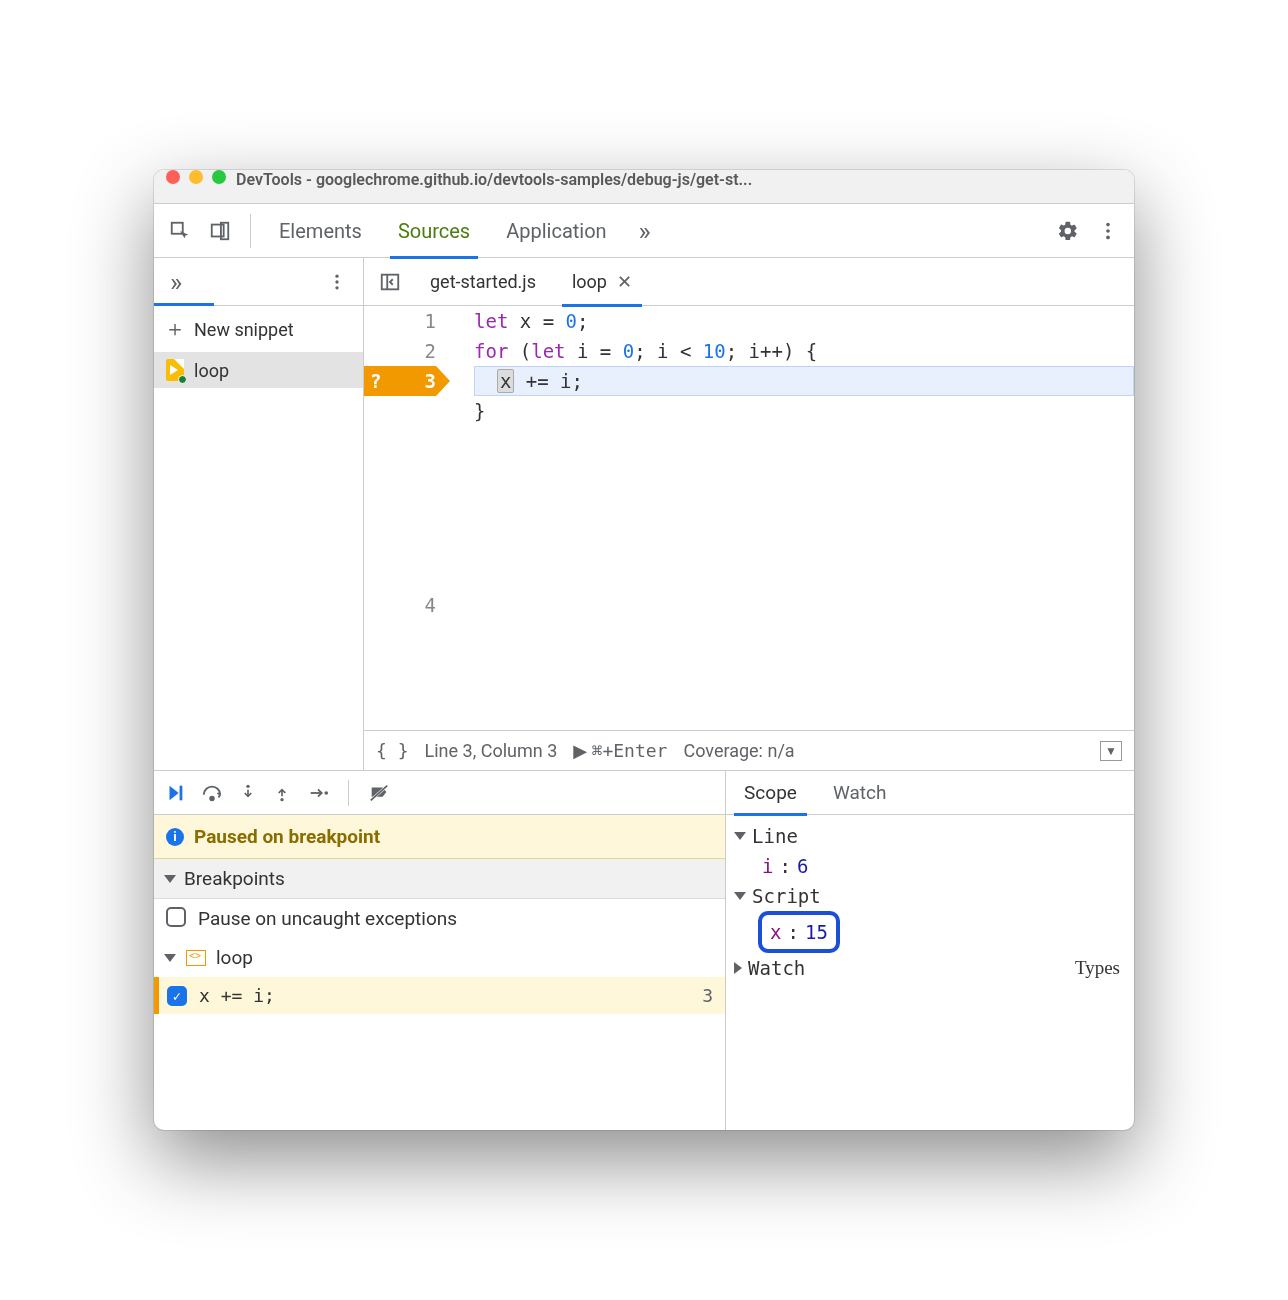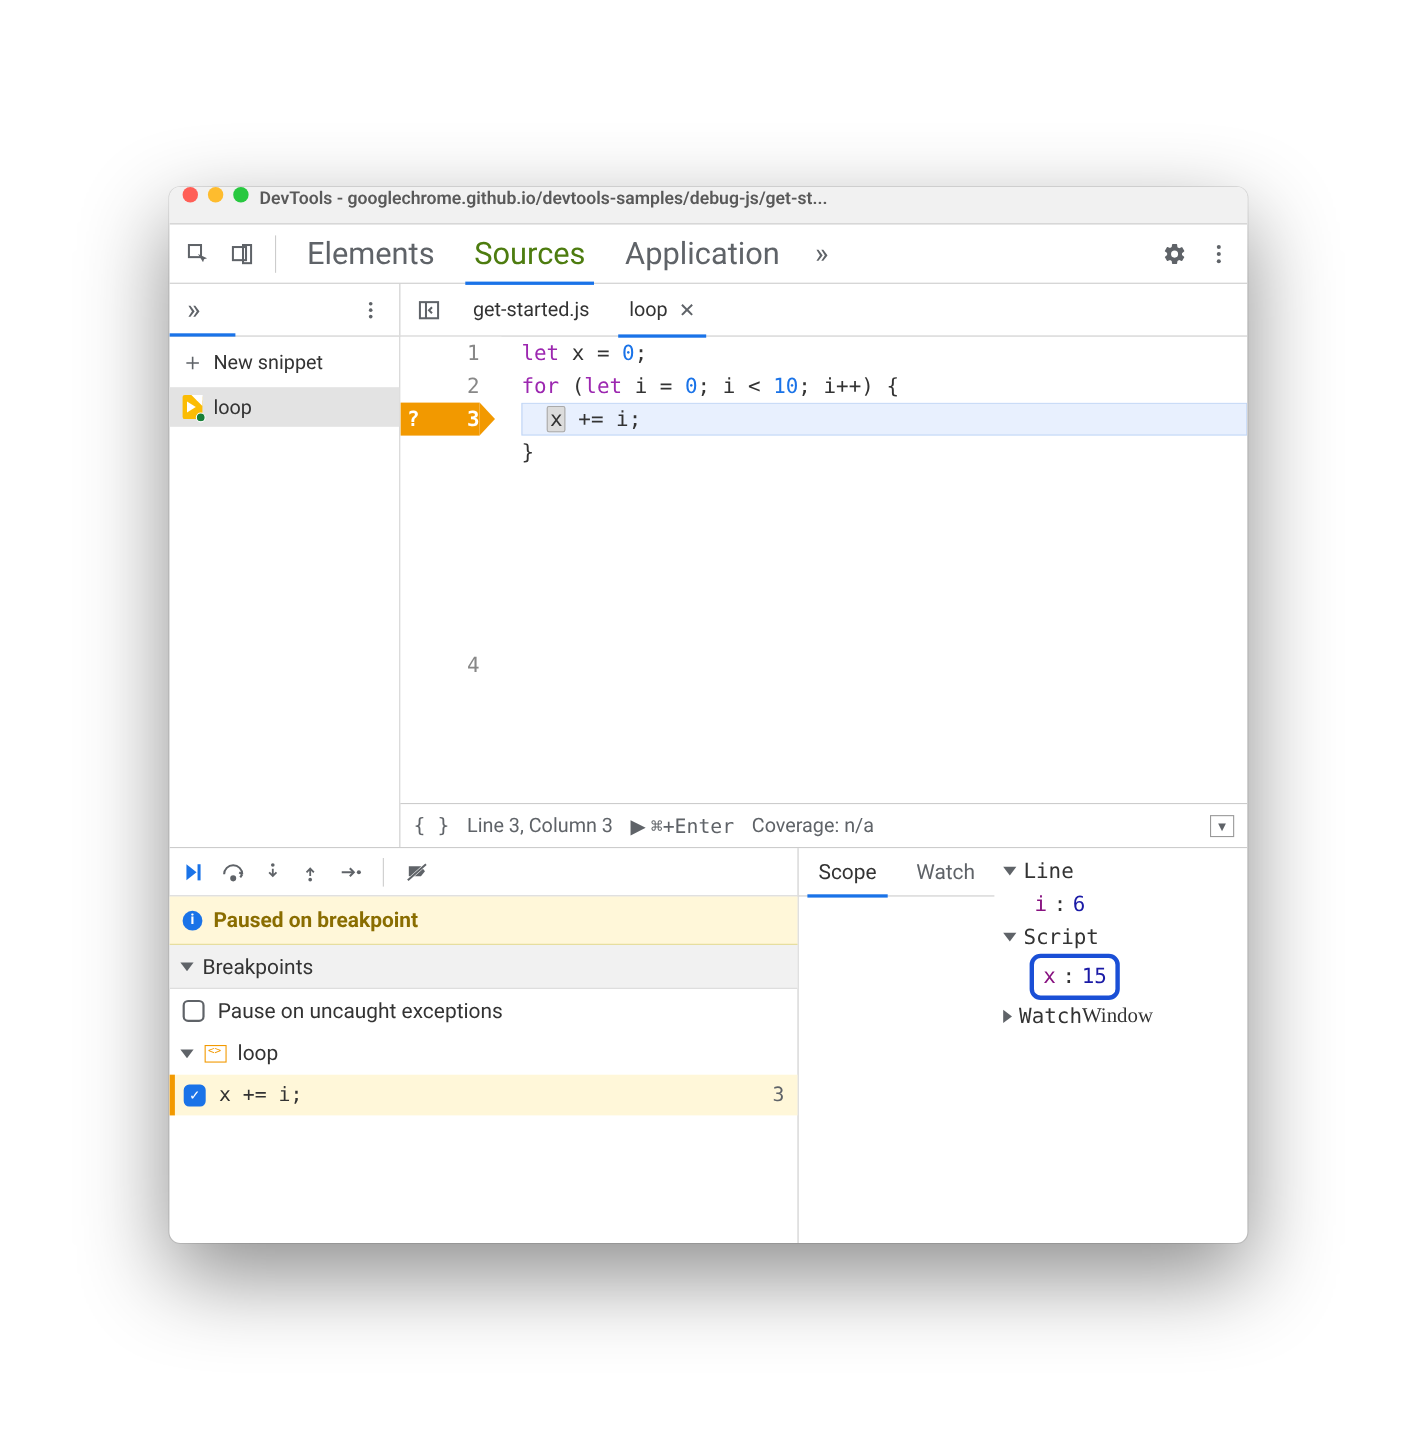--- a/index.html
+++ b/index.html
@@ -53,21 +53,21 @@
     width: 36px; height: 36px;
     display: flex; align-items: center; justify-content: center;
     color: #5f6368;
     border-radius: 4px;
   }
   .divider { width: 1px; height: 34px; background: #ccc; margin: 0 8px; }
   .tab {
     padding: 0 16px;
     height: 54px;
     display: flex; align-items: center;
-    font-size: 28px;
+    font-size: 20px;
     color: #5f6368;
     position: relative;
   }
   .tab.active { color: #4d7c0f; }
   .tab.active::after {
     content: ""; position: absolute; bottom: -1px; left: 8px; right: 8px; height: 3px; background: #1a73e8;
   }
   .spacer { flex: 1; }
   
   .row2 { display: flex; height: 48px; border-bottom: 1px solid #ccc; }
@@ -141,37 +141,37 @@
   }
   
   .statusbar {
     height:40px; border-top:1px solid #ccc; display:flex; align-items:center; gap:16px;
     padding:0 12px; color:#5f6368; font-size:18px;
   }
   .mono { font-family: Menlo, monospace;}
   
   .debugger { display:flex; border-top:1px solid #ccc; height:360px;}
   .dbgleft { flex:1.05; display:flex; flex-direction:column; border-right:1px solid #ccc; min-width:0;}
-  .dbgright { flex:0.75; display:flex; min-width:0;}
+  .dbgright { flex:0.75; display:flex; flex-direction:column; min-width:0;}
   .dbgtoolbar { height:44px; display:flex; align-items:center; gap:14px; padding:0 10px; border-bottom:1px solid #ccc;}
   .dbgtoolbar .ic { color:#5f6368; }
   .dbgtoolbar .ic.blue { color:#1a73e8; }
   .dbgtoolbar .sep { width:1px; height:26px; background:#ccc; margin:0 4px;}
   .paused {
     background:#fff7d9; color:#8a6d00; font-weight:700; padding:10px 12px; display:flex; align-items:center; gap:10px; font-size:19px;
     border-bottom:1px solid #e3d98e;
   }
   .info-i { width:18px; height:18px; border-radius:50%; background:#1a73e8; color:#fff; font-size:13px; display:flex; align-items:center; justify-content:center; font-weight:700;}
   .section-hdr {
     background:#f1f1f1; padding:8px 10px; color:#333; font-size:19px; display:flex; align-items:center; gap:8px;
     border-bottom:1px solid #dcdcdc;
   }
   .tri { display:inline-block; width:0; height:0; border-left:6px solid transparent; border-right:6px solid transparent; border-top:8px solid #5f6368;}
   .tri.right { border-top:6px solid transparent; border-bottom:6px solid transparent; border-left:8px solid #5f6368; border-right:none;}
-  .checkline { display:flex; align-items:center; gap:12px; padding:8px 12px; font-size:19px;}
+  .checkline { display:flex; align-items:flex-start; gap:12px; padding:8px 12px; font-size:19px;}
   .cbox { width:20px; height:20px; border:2px solid #5f6368; border-radius:5px; display:flex; align-items:center; justify-content:center; font-size:14px; color:#fff;}
   .cbox.checked { background:#1a73e8; border-color:#1a73e8;}
   .loopsec { padding:8px 10px; display:flex; align-items:center; gap:10px; font-size:19px;}
   .looptag { width:20px; height:16px; border:1.5px solid #f29900; position:relative;}
   .looptag::before { content:"<>"; position:absolute; font-size:10px; color:#f29900; left:2px; top:-1px; font-family:monospace;}
   .bpline {
     display:flex; align-items:center; padding:8px 12px 8px 8px; gap:12px;
     background:#fff7d9; border-left:5px solid #f29900; font-family:Menlo,monospace; font-size:18px;
   }
   .bpline .rnum { margin-left:auto; color:#5f6368;}
@@ -412,19 +412,19 @@
               <span class="k">x</span>
               <span>: </span>
               <span class="v">15</span>
             </span>
         </div>
         <div class="globrow">
           <span class="row">
               <span class="tri right"></span>
               <span class="hdrlbl">Watch</span>
             </span>
-          <span style="font-family:-apple-system">Window</span>
+          <span style="font-family:-apple-system">Types</span>
         </div>
       </div>
     </div>
   </div>
 
 </div>
 
 </body></html>

